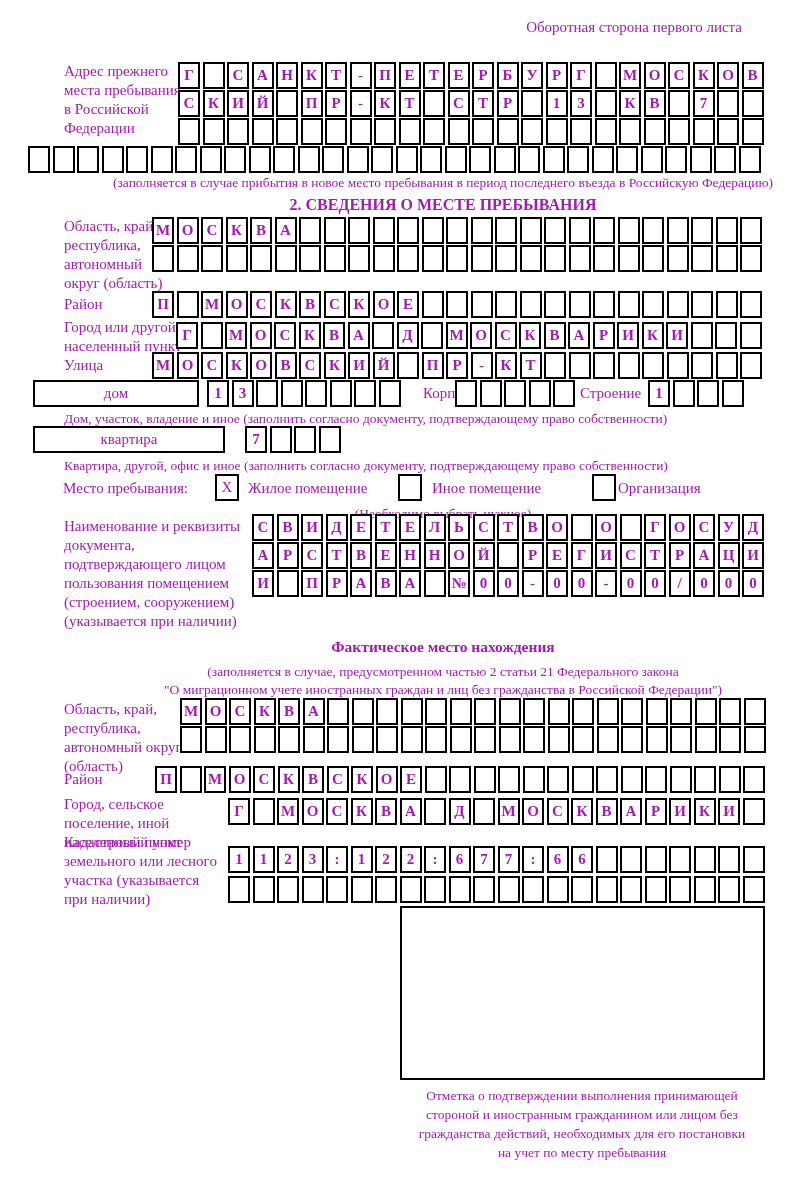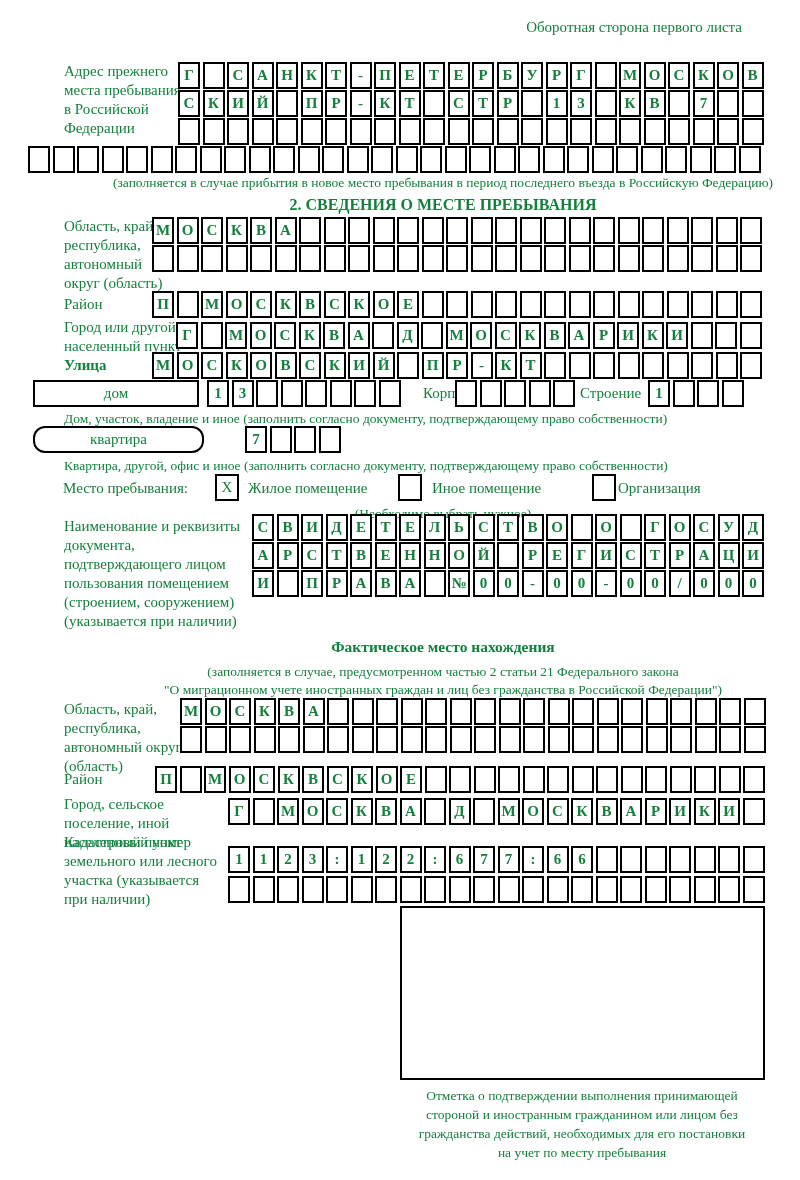--- a/index.html
+++ b/index.html
@@ -1,16 +1,16 @@
 <!DOCTYPE html>
 <html><head>
 <meta charset="utf-8">
 <style>
   html,body{margin:0;padding:0;background:#fff;}
-  .page{position:relative;width:800px;height:1180px;background:#fff;color:#15803d;
+  .page{position:relative;width:800px;height:1180px;background:#fff;color:#a21caf;
         font-family:"Liberation Serif","DejaVu Serif",serif;overflow:hidden;}
   .abs{position:absolute;}
   .lbl{font-size:15px;line-height:19px;}
   .note{font-size:13.5px;line-height:17px;}
   .center{left:0;width:800px;text-align:center;margin-left:43px;}
   .h-bold{font-weight:bold;font-size:16px;}
   .cellrow{display:flex;gap:2.5px;}
   .cell{box-sizing:border-box;width:22px;height:27px;border:2px solid #000;
         display:flex;align-items:center;justify-content:center;
         font-size:15px;font-weight:bold;background:#fff;flex:0 0 auto;}
@@ -249,21 +249,21 @@
       <span class="cell">А</span>
       <span class="cell">Р</span>
       <span class="cell">И</span>
       <span class="cell">К</span>
       <span class="cell">И</span>
       <span class="cell"></span>
       <span class="cell"></span>
       <span class="cell"></span>
     </div>
 
-  <div class="abs lbl" style="left:64px;top:356px;font-weight:bold;">Улица</div>
+  <div class="abs lbl" style="left:64px;top:356px;">Улица</div>
   <div class="abs cellrow" style="left:152px;top:352px;">
       <span class="cell">М</span>
       <span class="cell">О</span>
       <span class="cell">С</span>
       <span class="cell">К</span>
       <span class="cell">О</span>
       <span class="cell">В</span>
       <span class="cell">С</span>
       <span class="cell">К</span>
       <span class="cell">И</span>
@@ -306,21 +306,21 @@
     </div>
   <div class="abs lbl" style="left:580px;top:384px;">Строение</div>
   <div class="abs cellrow" style="left:648px;top:380px;">
       <span class="cell">1</span>
       <span class="cell"></span>
       <span class="cell"></span>
       <span class="cell"></span>
     </div>
   <div class="abs note" style="left:64px;top:410px;">Дом, участок, владение и иное (заполнить согласно документу, подтверждающему право собственности)</div>
 
-  <div class="abs labelbox" style="left:33px;top:426px;width:171px;border-radius:12px;">квартира</div>
+  <div class="abs labelbox" style="left:33px;top:426px;width:192px;">квартира</div>
   <div class="abs cellrow" style="left:245px;top:426px;">
       <span class="cell">7</span>
       <span class="cell"></span>
       <span class="cell"></span>
       <span class="cell"></span>
     </div>
   <div class="abs note" style="left:64px;top:457px;">Квартира, другой, офис и иное (заполнить согласно документу, подтверждающему право собственности)</div>
 
   <div class="abs lbl" style="left:63px;top:479px;">Место пребывания:</div>
   <div class="abs chk" style="left:215px;top:474px;">X</div>

